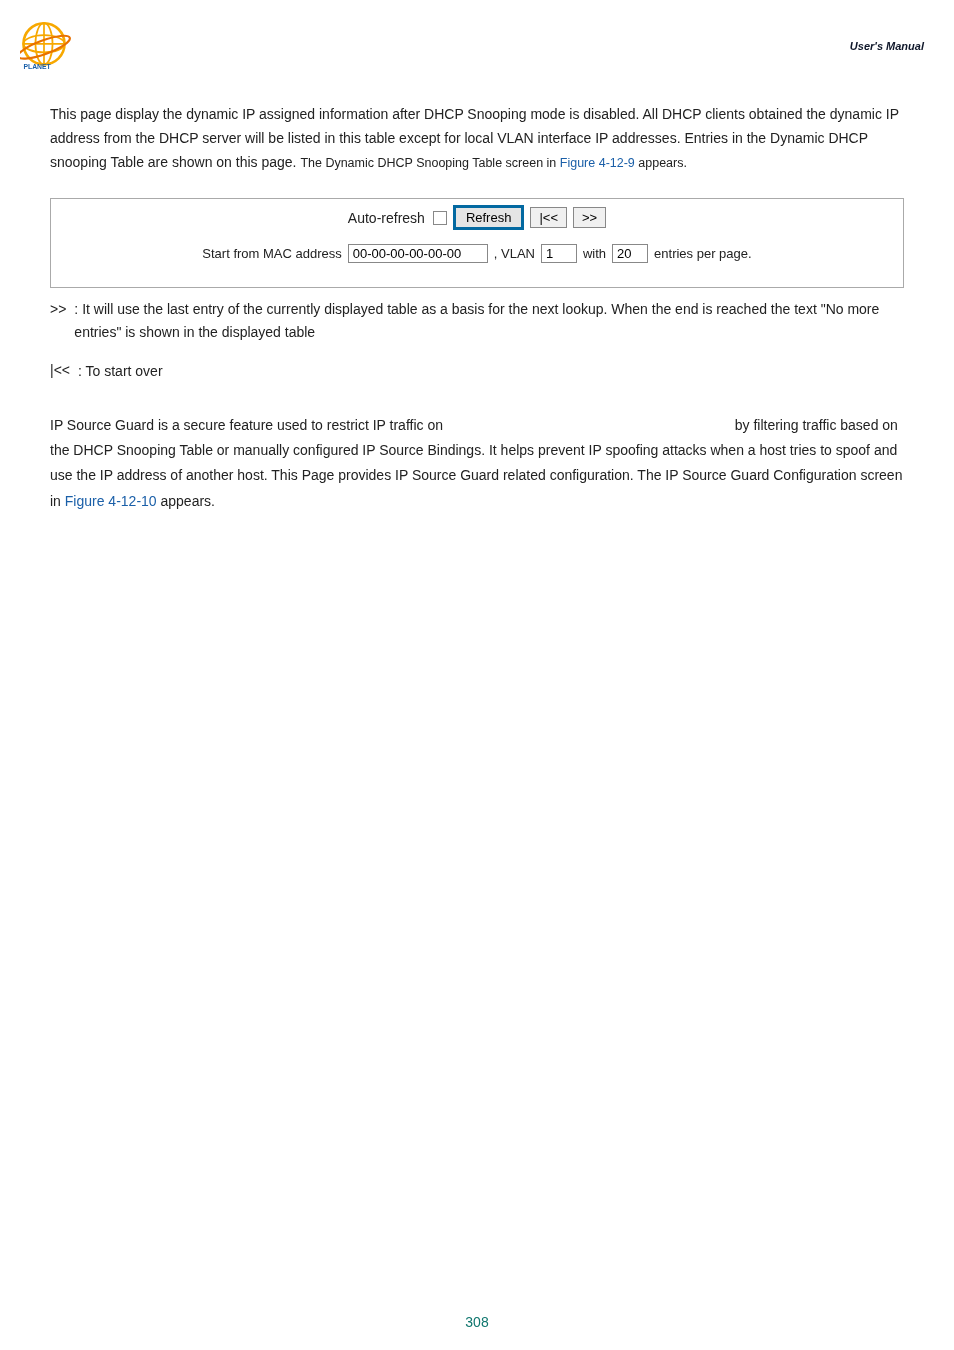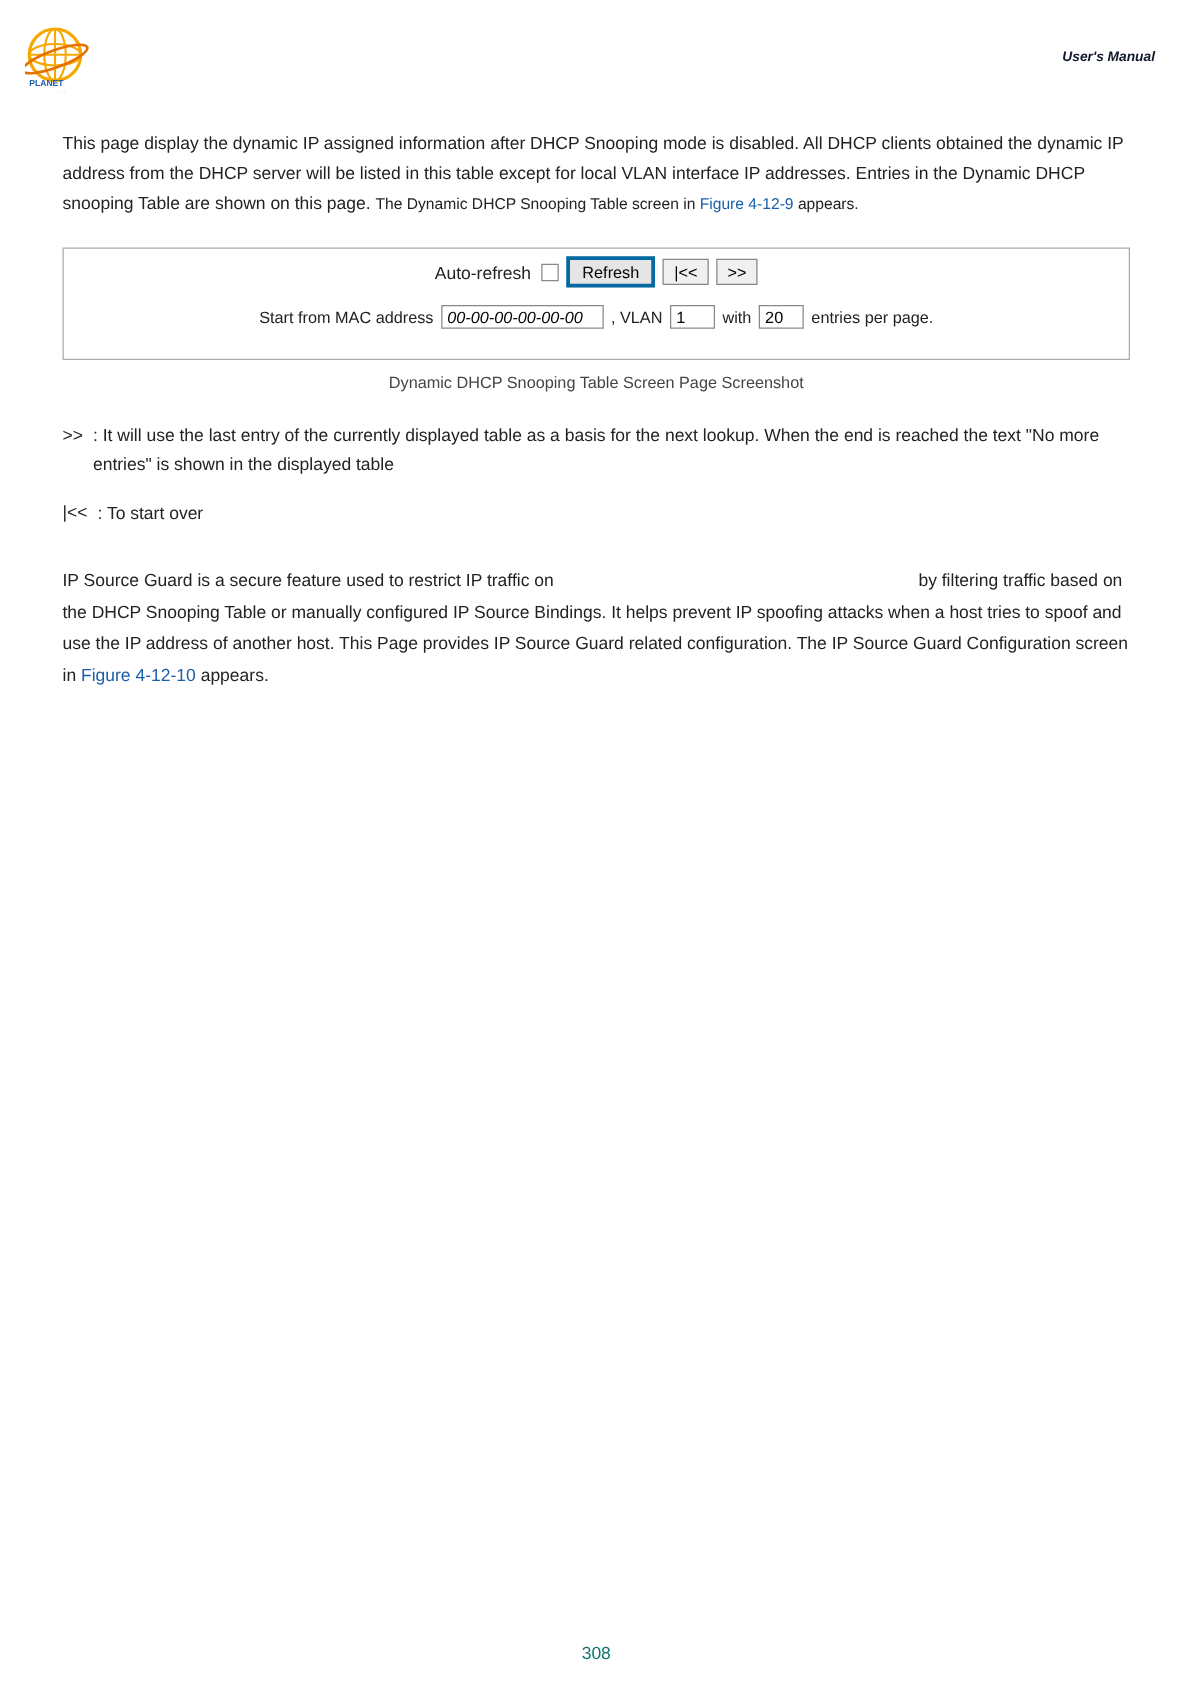--- a/index.html
+++ b/index.html
@@ -108,22 +108,21 @@
       padding: 4px 0;
       font-size: 13px;
     }
     .param-input {
       border: 1px solid #888;
       padding: 1px 4px;
       font-size: 13px;
       background: #fff;
     }
     .param-input-wide {
-      width: 130px;
-      font-style: italic;
+      width: 140px;
     }
     .param-input-sm {
       width: 36px;
     }
 
     .screenshot-caption {
       text-align: center;
       font-size: 13px;
       color: #444;
       margin: 10px 0 24px 0;
@@ -234,21 +233,20 @@
       <span>Start from MAC address</span>
       <input class="param-input param-input-wide" type="text" value="00-00-00-00-00-00" style="">
       <span>, VLAN</span>
       <input class="param-input param-input-sm" type="text" value="1" style="">
       <span>with</span>
       <input class="param-input param-input-sm" type="text" value="20" style="">
       <span>entries per page.</span>
     </div>
   </div>
 
-  <p class="screenshot-caption">Dynamic DHCP Snooping Table Screen Page Screenshot</p>
 
 
   <div class="desc-block">
     <div style="display:flex; align-items:flex-start; gap:8px; flex-wrap:wrap; margin-bottom:4px;">
       <span class="inline-btn">&gt;&gt;</span>
       <span class="desc-text">: It will use the last entry of the currently displayed table as a basis for the next lookup. When the end is reached the text "No more entries" is shown in the displayed table</span>
     </div>
   </div>
 
   <div class="desc-block" style="margin-top:14px;">

